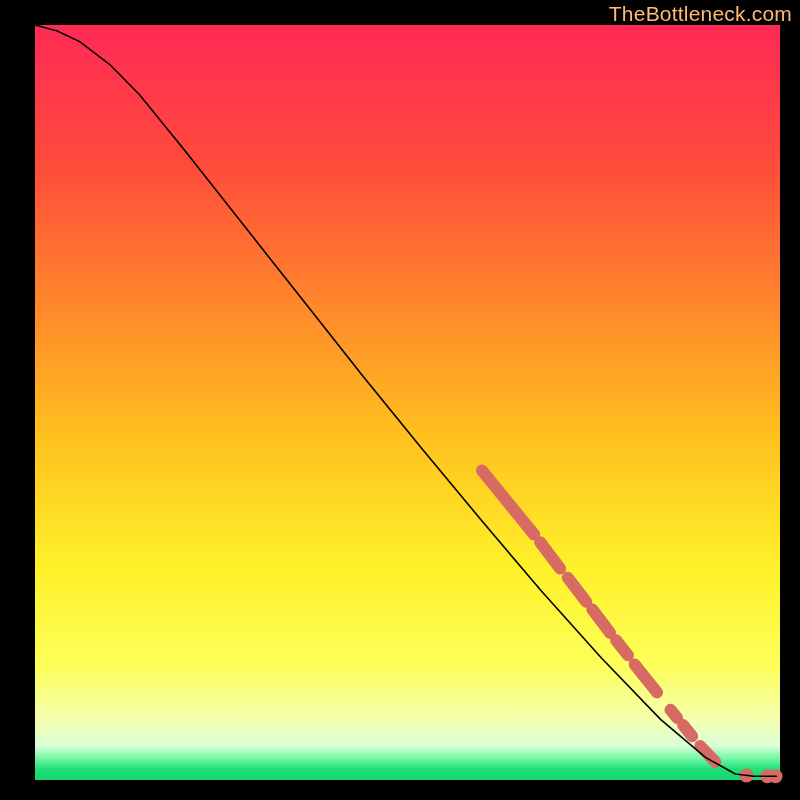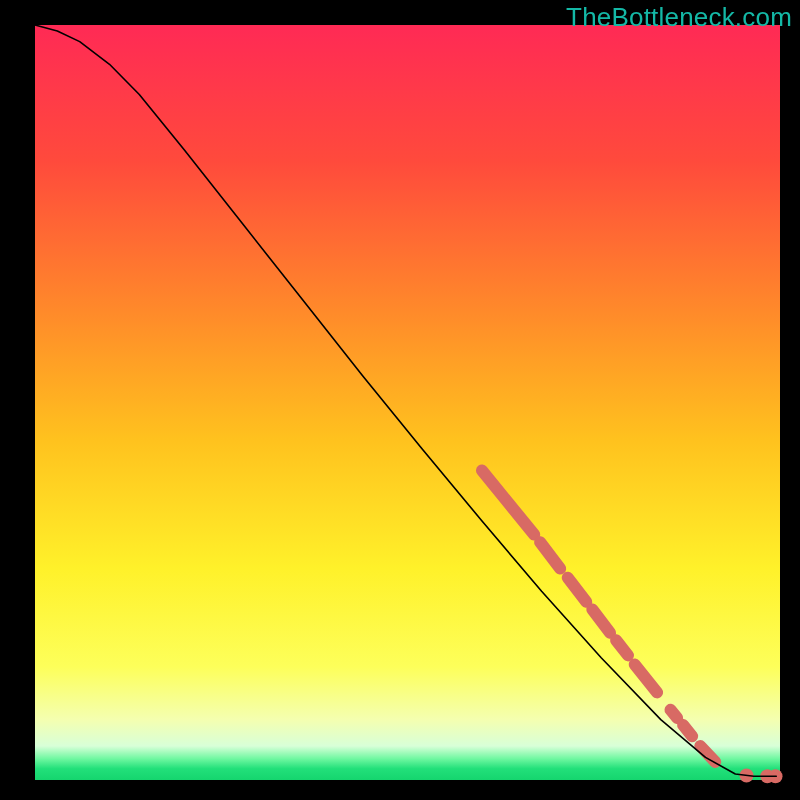--- a/index.html
+++ b/index.html
@@ -13,22 +13,22 @@
   }
   .stage {
     position: relative;
     width: 800px;
     height: 800px;
   }
   .watermark {
     position: absolute;
     top: 2px;
     right: 8px;
-    color: #14b8a6;
-    font-size: 26px;
+    color: #fdba74;
+    font-size: 21px;
     letter-spacing: 0.2px;
     user-select: none;
   }
   svg {
     position: absolute;
     top: 0;
     left: 0;
   }
 </style>
 </head>

